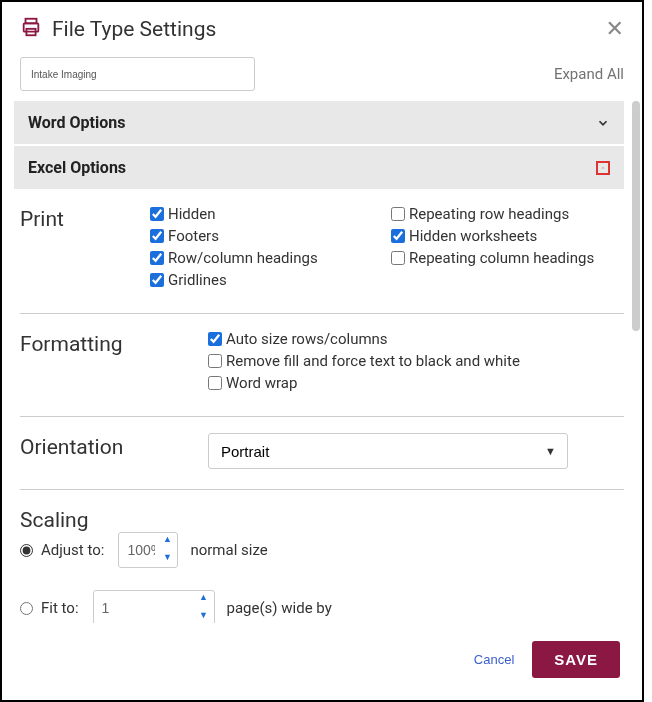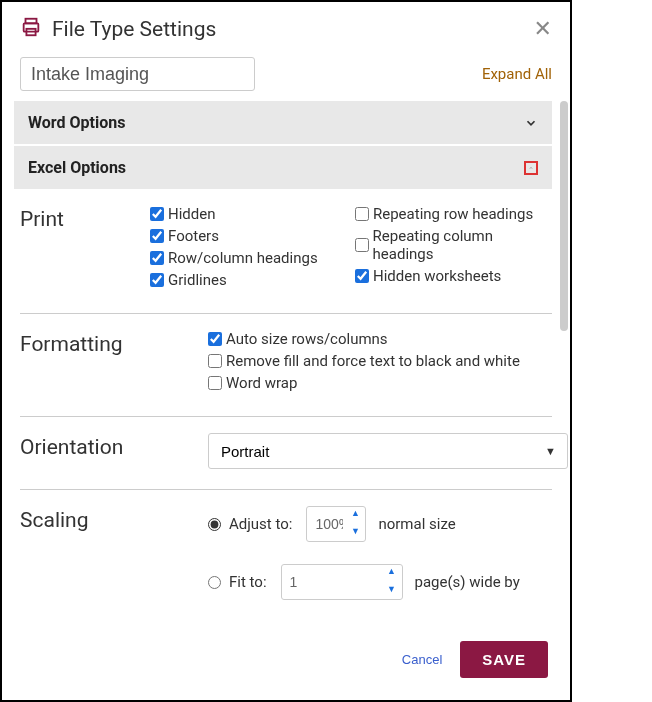--- a/index.html
+++ b/index.html
@@ -1,31 +1,31 @@
 <!DOCTYPE html>
 <html><head>
 <meta charset="utf-8">
 <style>
 * { box-sizing: border-box; margin: 0; padding: 0; }
 body { font-family: -apple-system, "Segoe UI", Roboto, Arial, sans-serif; font-size: 14px; color: #333; background: #fff; }
-.dialog { width: 572px; height: 702px; border: 2px solid #000; position: relative; display: flex; flex-direction: column; }
+.dialog { width: 644px; height: 702px; border: 2px solid #000; position: relative; display: flex; flex-direction: column; }
 .header { display: flex; align-items: center; padding: 14px 18px 12px 18px; }
 .header-icon { color: #8b1843; margin-right: 10px; }
 .header-title { font-size: 21px; font-weight: 400; color: #333; flex: 1; }
 .close-x { font-size: 22px; color: #888; cursor: pointer; line-height: 1; }
 .controls-row { display: flex; align-items: center; padding: 4px 18px 10px 18px; }
-.name-input { width: 235px; height: 34px; border: 1px solid #ccc; border-radius: 3px; padding: 0 10px; font-size: 18px; color: #555; }
-.expand-all { margin-left: auto; color: #a16207; font-size: 15px; cursor: pointer; }
+.name-input { width: 235px; height: 34px; border: 1px solid #ccc; border-radius: 3px; padding: 0 10px; font-size: 10px; color: #555; }
+.expand-all { margin-left: auto; color: #737373; font-size: 15px; cursor: pointer; }
 .scroll-area { flex: 1; overflow-y: auto; padding: 0 12px 0 12px; position: relative; }
 .accordion-header { background: #e8e8e8; padding: 12px 14px; font-weight: 700; font-size: 16px; color: #222; display: flex; align-items: center; justify-content: space-between; cursor: pointer; margin: 0 6px 2px 0; }
 .chevron { width: 14px; height: 14px; display: inline-flex; align-items: center; justify-content: center; }
 .chevron-highlight { border: 2.5px solid #d33; padding: 0 3px; }
 .section { padding: 14px 6px 0 6px; }
 .section-row { display: flex; align-items: flex-start; padding: 0 0 20px 0; border-bottom: 1px solid #ccc; margin-bottom: 16px; }
-.section-row:last-child { border-bottom: none; margin-bottom: 0; }
+.section-row:last-child { border-bottom: none; margin-bottom: 0; flex-direction: column; }
 .section-label { width: 130px; font-size: 21px; color: #333; padding-top: 2px; flex-shrink: 0; }
 .section-content { flex: 1; }
 .print-cols { display: flex; gap: 8px; }
 .print-col { flex: 1; }
 .chk-row { display: flex; align-items: center; margin-bottom: 4px; font-size: 15px; color: #333; }
 .chk-row input[type=checkbox] { margin-right: 4px; width: 14px; height: 14px; accent-color: #1a6fdd; }
 .formatting-content { padding-left: 58px; }
 .select-wrap { position: relative; width: 360px; }
 .select { width: 100%; height: 36px; border: 1px solid #ccc; border-radius: 3px; padding: 0 30px 0 12px; font-size: 15px; background: #fff; appearance: none; cursor: pointer; }
 .select-caret { position: absolute; right: 12px; top: 50%; transform: translateY(-50%); pointer-events: none; font-size: 11px; color:#333;}
@@ -108,26 +108,26 @@
                 <input type="checkbox" checked="" style="">
                 <span>Gridlines</span>
               </label>
           </div>
           <div class="print-col">
             <label class="chk-row">
                 <input type="checkbox" style="">
                 <span>Repeating row headings</span>
               </label>
             <label class="chk-row">
+                <input type="checkbox" checked="" style="">
+                <span>Hidden worksheets</span>
+              </label>
+            <label class="chk-row">
                 <input type="checkbox" style="">
                 <span>Repeating column headings</span>
-              </label>
-            <label class="chk-row">
-                <input type="checkbox" checked="" style="">
-                <span>Hidden worksheets</span>
               </label>
           </div>
         </div>
       </div>
 
       <div class="section-row">
         <div class="section-label">Formatting</div>
         <div class="section-content formatting-content">
           <label class="chk-row">
               <input type="checkbox" checked="" style="">

